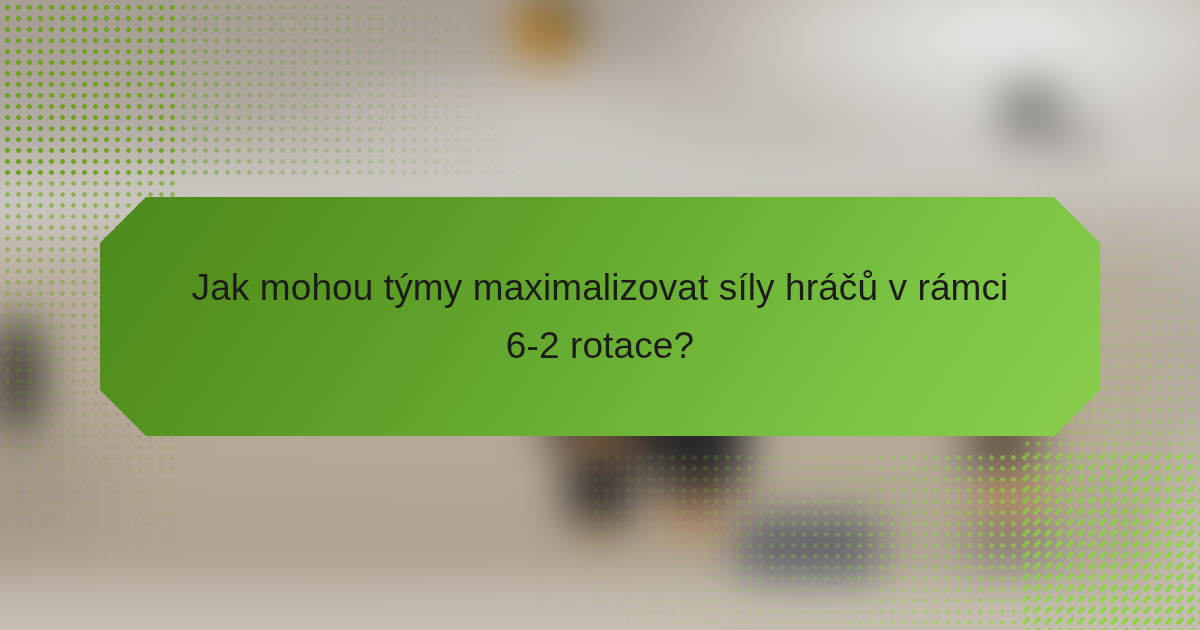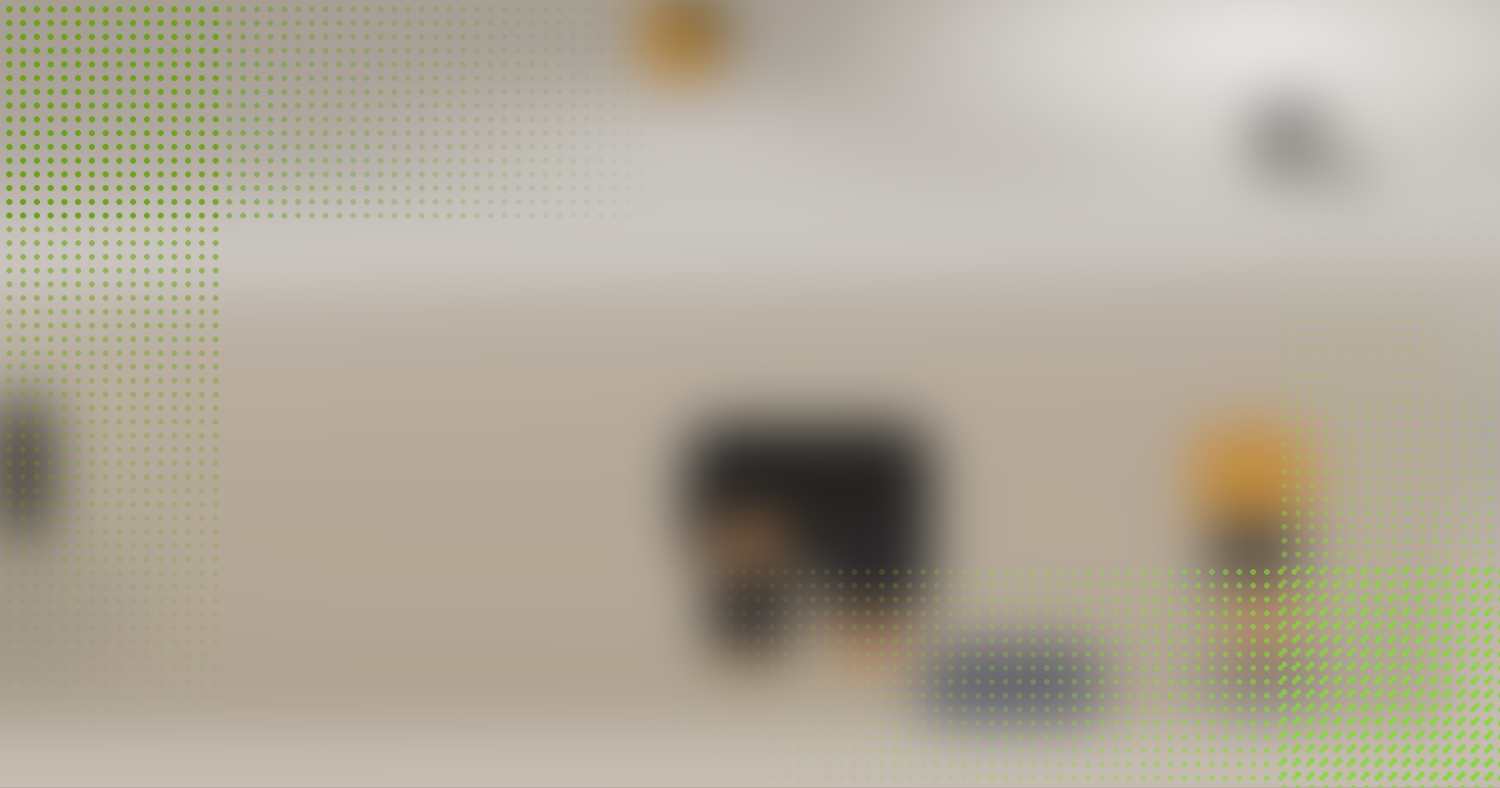--- a/index.html
+++ b/index.html
@@ -193,14 +193,17 @@
     <div class="p2-knee"></div>
     <div class="p2-leg"></div>
     <div class="p2-shoe"></div>
   </div>
 
   <div class="dots dots-tl-h"></div>
   <div class="dots dots-tl-v"></div>
   <div class="dots dots-br-h"></div>
   <div class="dots dots-br-v"></div>
 
+  <div id="banner">
+    <h1 id="headline">Jak mohou týmy maximalizovat síly hráčů v rámci 6-2 rotace?</h1>
+  </div>
 
 </div>
 
 </body></html>

